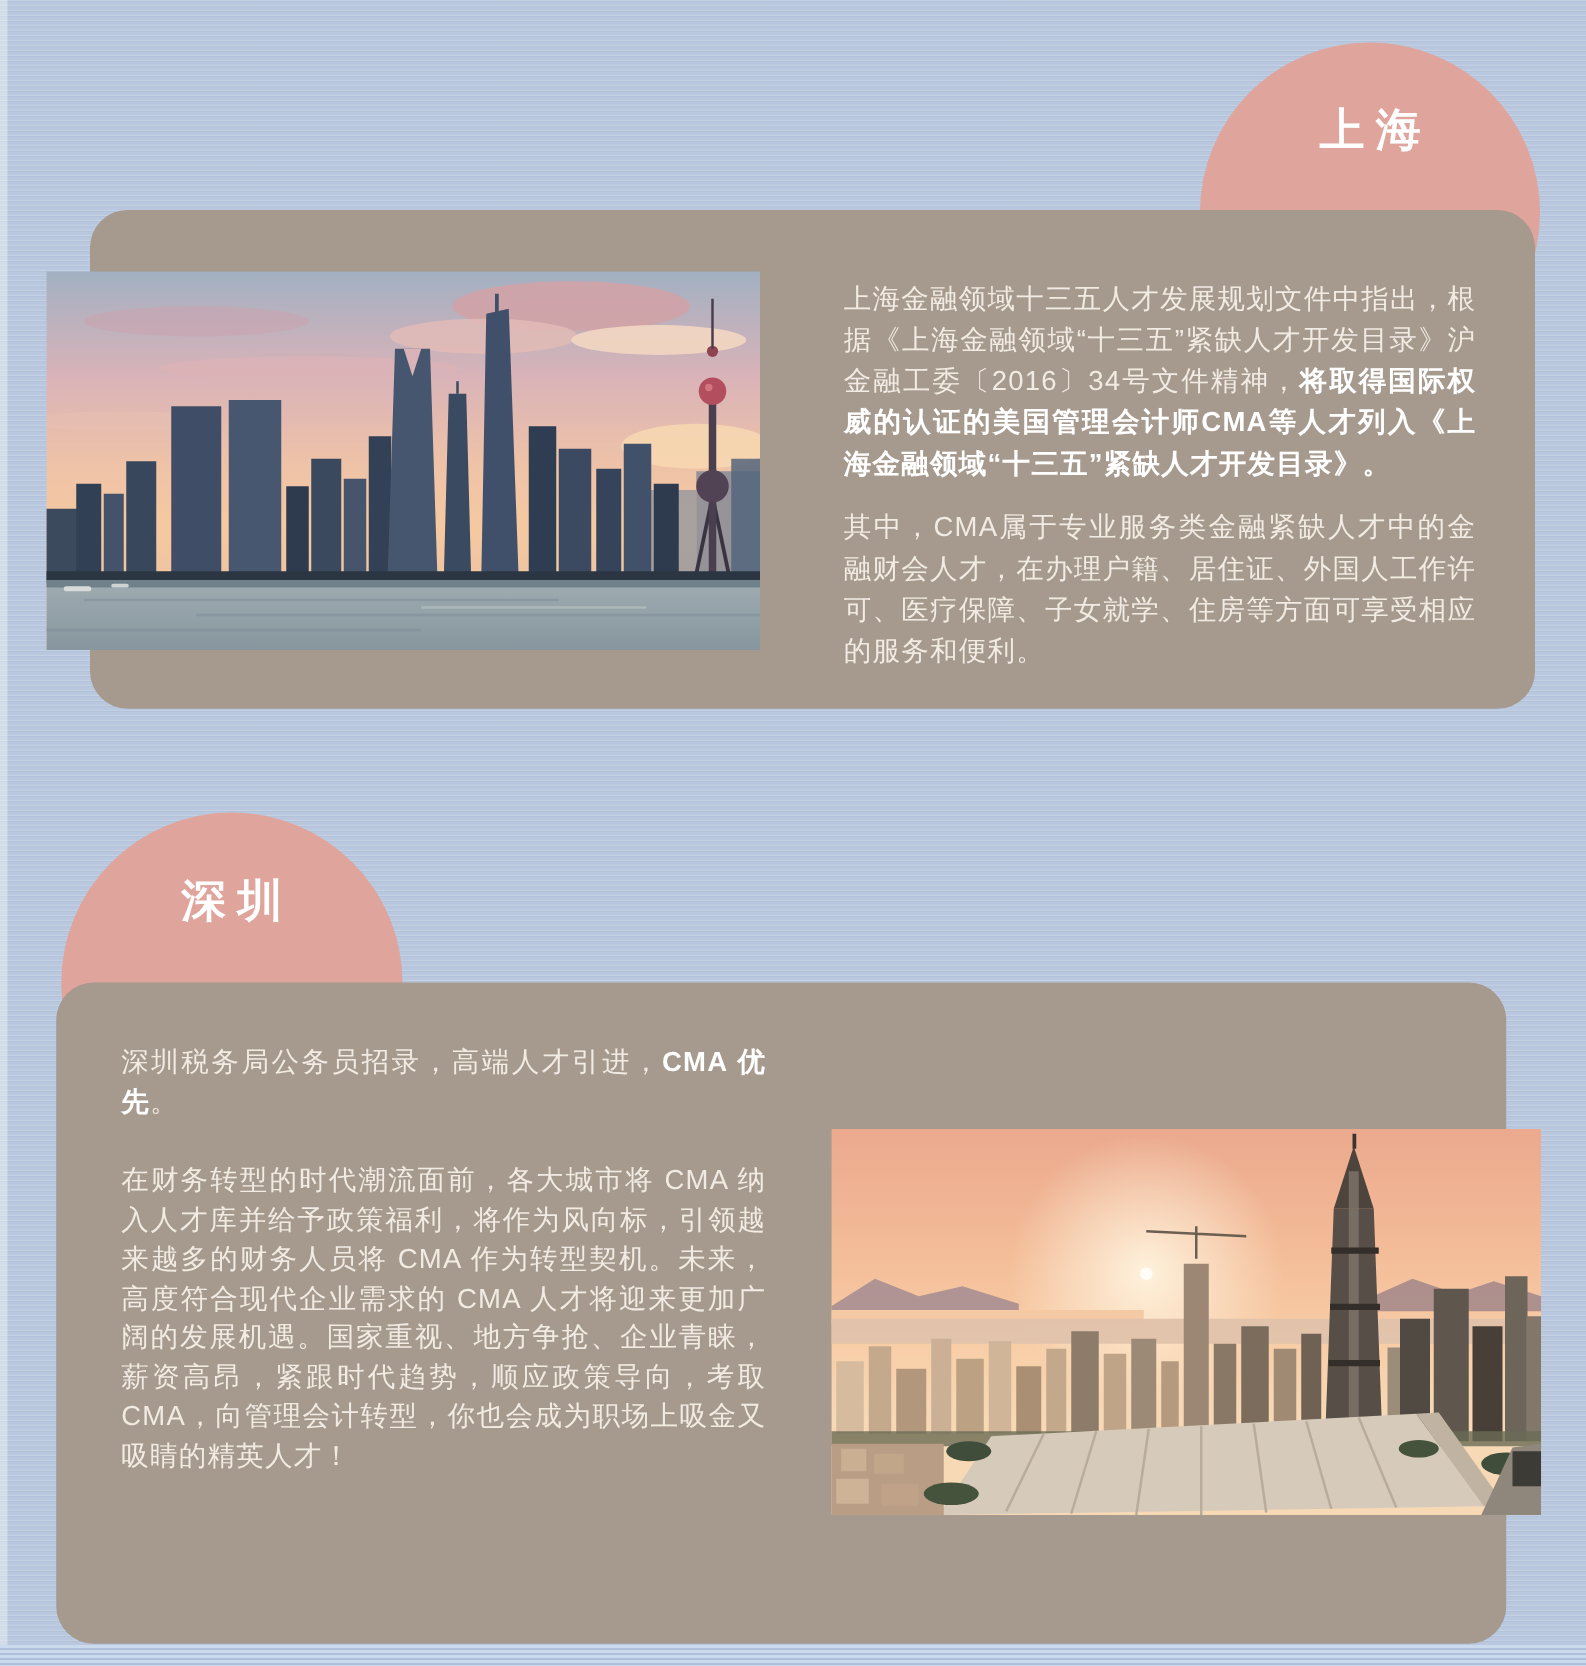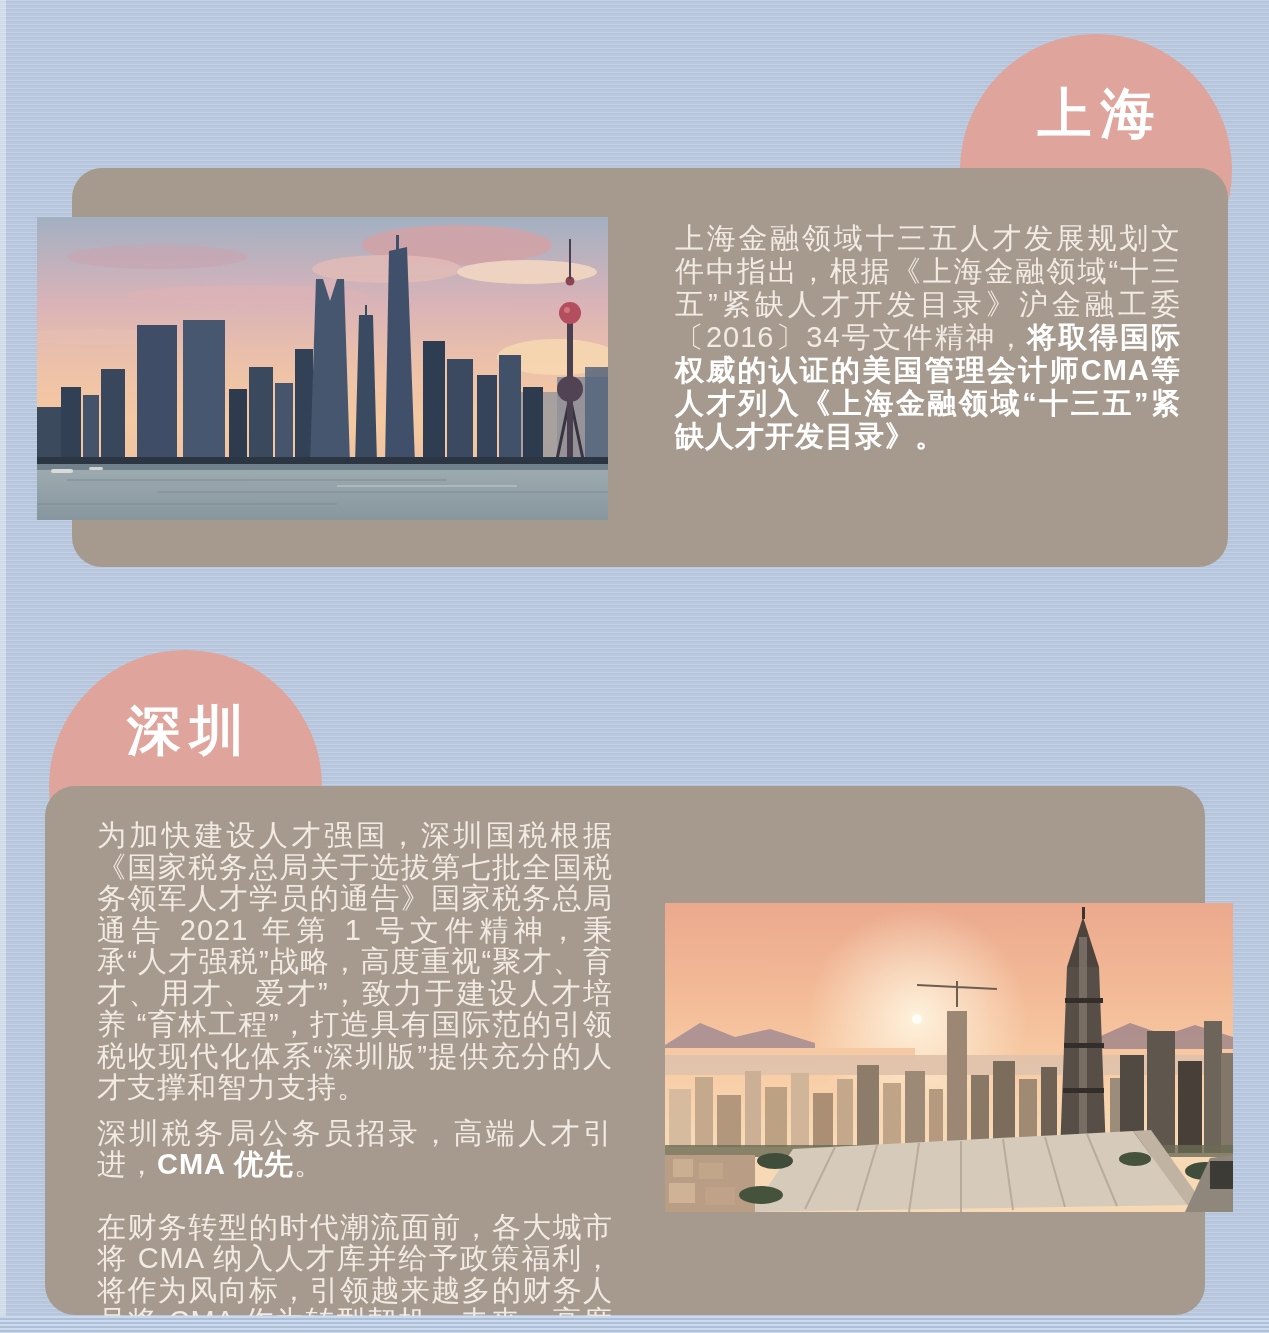--- a/index.html
+++ b/index.html
@@ -11,30 +11,30 @@
     font-family:"Liberation Sans","DejaVu Sans",sans-serif;
   }
   .edge-left{position:absolute;left:0;top:0;width:6px;height:100%;
     background:rgba(255,255,255,.38);z-index:5;}
   .bottom-strip{position:absolute;left:0;bottom:0;width:100%;height:17px;z-index:5;
     background:repeating-linear-gradient(180deg,#ccdaee 0 2px,#adbfd9 2px 4px);}
   .badge{position:absolute;border-radius:50%;background:#dfa49b;z-index:1;
     display:flex;justify-content:center;align-items:flex-start;box-sizing:border-box;}
   .badge-sh{left:960px;top:34px;width:272px;height:272px;padding-top:52px;}
   .badge-sz{left:49px;top:650px;width:273px;height:273px;padding-top:53px;}
-  .badge-label{font-size:54px;font-weight:bold;color:#ffffff;
+  .badge-label{font-size:36px;font-weight:bold;color:#ffffff;
     letter-spacing:9px;padding-left:9px;line-height:1.0;}
   .card{position:absolute;background:#a6998e;border-radius:30px;z-index:2;}
   .card-sh{left:72px;top:168px;width:1156px;height:399px;}
   .card-sz{left:45px;top:786px;width:1160px;height:529px;}
   .photo{position:absolute;z-index:3;overflow:hidden;}
   .photo-sh{left:37px;top:217px;width:571px;height:303px;}
   .photo-sz{left:665px;top:903px;width:568px;height:309px;}
   .photo svg{display:block;}
-  .copy{position:absolute;z-index:4;color:#f1ebe3;font-size:29px;
+  .copy{position:absolute;z-index:4;color:#f1ebe3;font-size:22px;
     text-align:justify;letter-spacing:1px;}
   .copy p{margin:0;}
   .copy-sh{left:675px;top:222px;width:506px;line-height:33px;}
   .copy-sh .p2{margin-top:18px;}
   .copy-sz{left:97px;top:820px;width:516px;line-height:31.5px;}
   .copy-sz .p2{margin-top:14px;}
   .copy-sz .p3{margin-top:31px;}
   .copy strong{color:#ffffff;font-weight:bold;}
 </style>
 </head>
@@ -120,20 +120,21 @@
           <rect x="0" y="286" width="300" height="2" fill="#7c8c96" opacity="0.5"></rect>
           <rect x="300" y="268" width="180" height="2" fill="#c6ccc8" opacity="0.5"></rect>
           <rect x="14" y="252" width="22" height="4" rx="2" fill="#d8dbd9"></rect>
           <rect x="52" y="250" width="14" height="3" rx="1.5" fill="#cfd3d1"></rect>
         </g>
       </svg>
     </div>
 
     <div class="copy copy-sh">
       <p class="p1"><span>上海金融领域十三五人才发展规划文件中指出，根据《上海金融领域“十三五”紧缺人才开发目录》沪金融工委〔2016〕34号文件精神，</span><strong>将取得国际权威的认证的美国管理会计师CMA等人才列入《上海金融领域“十三五”紧缺人才开发目录》。</strong></p>
+      <p class="p2">其中，CMA属于专业服务类金融紧缺人才中的金融财会人才，在办理户籍、居住证、外国人工作许可、医疗保障、子女就学、住房等方面可享受相应的服务和便利。</p>
     </div>
   </section>
 
   <section>
     <div class="badge badge-sz">
       <span class="badge-label">深圳</span>
     </div>
 
     <div class="card card-sz"></div>
 
@@ -211,18 +212,17 @@
           <ellipse cx="96" cy="292" rx="22" ry="9" fill="#45523c"></ellipse>
           <ellipse cx="540" cy="268" rx="20" ry="9" fill="#3f4d3a"></ellipse>
           <ellipse cx="470" cy="256" rx="16" ry="7" fill="#45523c"></ellipse>
           <polygon points="545,255 568,252 568,309 520,309" fill="#8f867c"></polygon>
           <rect x="545" y="258" width="23" height="28" fill="#3c3b35"></rect>
         </g>
       </svg>
     </div>
 
     <div class="copy copy-sz">
-      <p class="p1">为加快建设人才强国，深圳国税根据《国家税务总局关于选拔第七批全国税务领军人才学员的通告》国家税务总局通告 2021 年第 1 号文件精神，秉承“人才强税”战略，高度重视“聚才、育才、用才、爱才”，致力于建设人才培养 “育林工程”，打造具有国际范的引领税收现代化体系“深圳版”提供充分的人才支撑和智力支持。</p>
       <p class="p2"><span>深圳税务局公务员招录，高端人才引进，</span><strong>CMA 优先</strong><span>。</span></p>
       <p class="p3">在财务转型的时代潮流面前，各大城市将 CMA 纳入人才库并给予政策福利，将作为风向标，引领越来越多的财务人员将 CMA 作为转型契机。未来，高度符合现代企业需求的 CMA 人才将迎来更加广阔的发展机遇。国家重视、地方争抢、企业青睐，薪资高昂，紧跟时代趋势，顺应政策导向，考取 CMA，向管理会计转型，你也会成为职场上吸金又吸睛的精英人才！</p>
     </div>
   </section>
 </div>
 
 </body></html>

